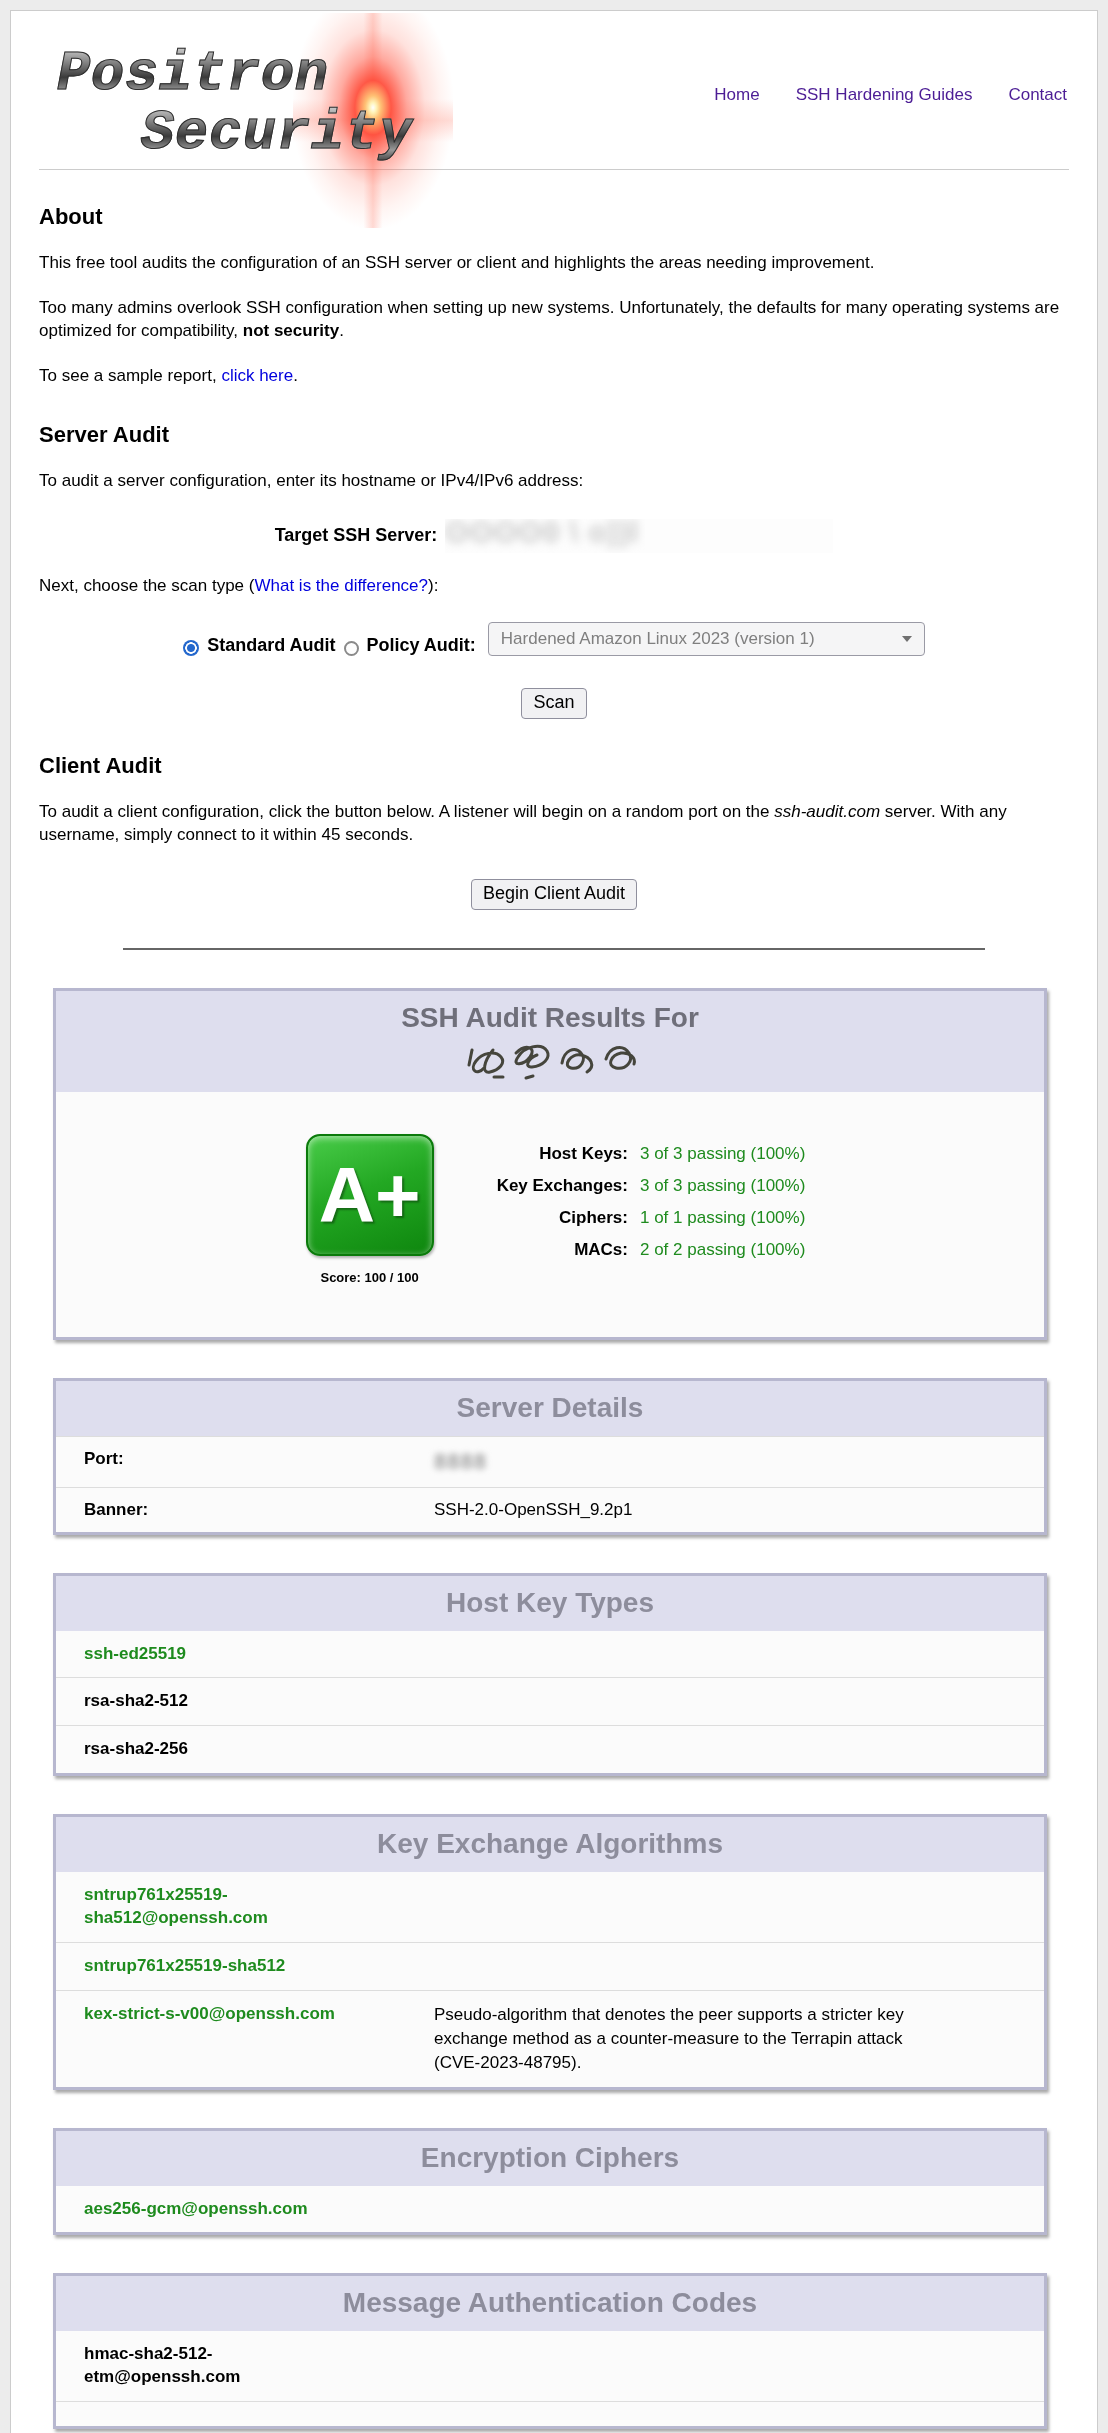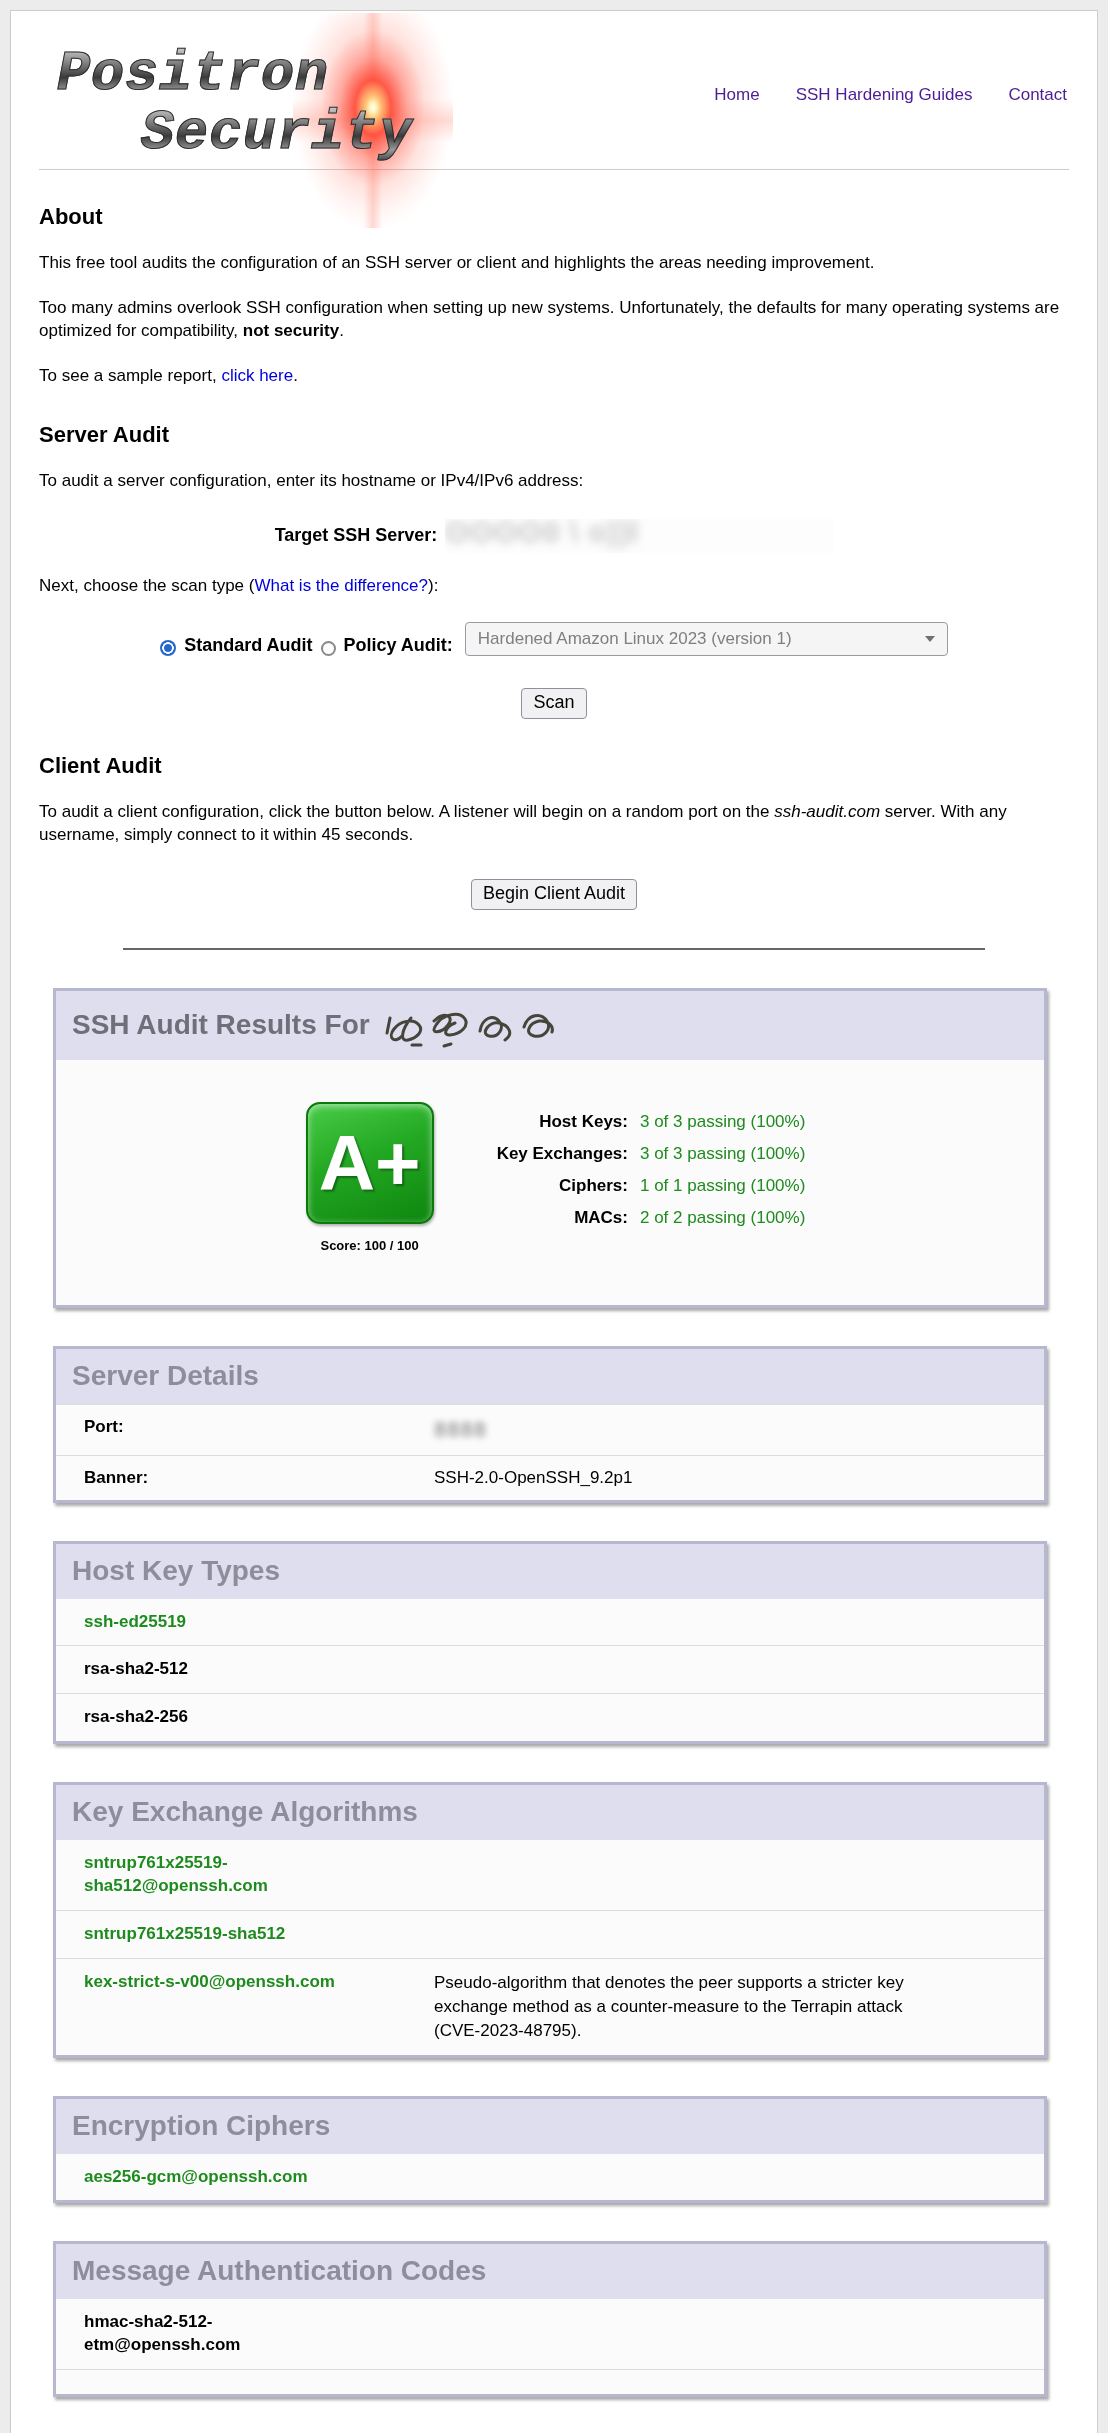--- a/index.html
+++ b/index.html
@@ -76,21 +76,21 @@
   .radio-row {
     display: flex; justify-content: center; align-items: flex-end;
     margin-top: 24px; font-size: 18px; font-weight: bold; gap: 8px;
   }
   .radio { width: 16px; height: 16px; border-radius: 50%; display: inline-block; flex: 0 0 auto; }
   .radio.checked {
     background: radial-gradient(circle, #2468cd 0 3.5px, #fff 4.5px 5.5px, #2468cd 6px 8px);
   }
   .radio.unchecked { border: 2px solid #8a8a8a; background: #fdfdfd; width: 15px; height: 15px; }
   .policy-select {
-    width: 483px; height: 34px; margin-left: 4px;
+    width: 437px; height: 34px; margin-left: 4px;
     border: 1px solid #9a9aa5; border-radius: 4px; background: #f5f5f6;
     color: #7f7f7f; font-size: 17px; font-weight: normal;
     display: flex; align-items: center; justify-content: space-between; padding: 0 12px;
   }
   .select-arrow {
     width: 0; height: 0; border-left: 5px solid transparent; border-right: 5px solid transparent;
     border-top: 6px solid #707070;
   }
 
   .center-row { text-align: center; margin-top: 32px; }
@@ -105,21 +105,21 @@
   
   .result-box {
     margin: 38px 50px 0 42px;
     border: 3px solid #b7b7cf;
     background: #fbfbfb;
     box-shadow: 2px 3px 3px #a9a9a9;
   }
   .box-header {
     background: #dedeee; padding: 11px 16px 12px 16px;
     font-size: 28px; font-weight: bold; color: #8d8d9c;
-    display: flex; align-items: center;
+    display: flex; align-items: center; flex-direction: column;
   }
   .box-header.results-title-strip { color: #6f6f7a; }
   .scribble { margin-left: 12px; margin-top: 4px; filter: blur(0.4px); }
 
   .grade-flex { display: flex; justify-content: center; align-items: flex-start; gap: 52px; padding: 42px 0 52px 0; }
   .grade-left { text-align: center; width: 150px; }
   .grade-badge {
     width: 128px; height: 122px; margin: 0 auto; border-radius: 14px;
     background: linear-gradient(160deg, #49cc49 0%, #23a823 45%, #0e860e 100%);
     border: 2px solid #0b7a0b;

